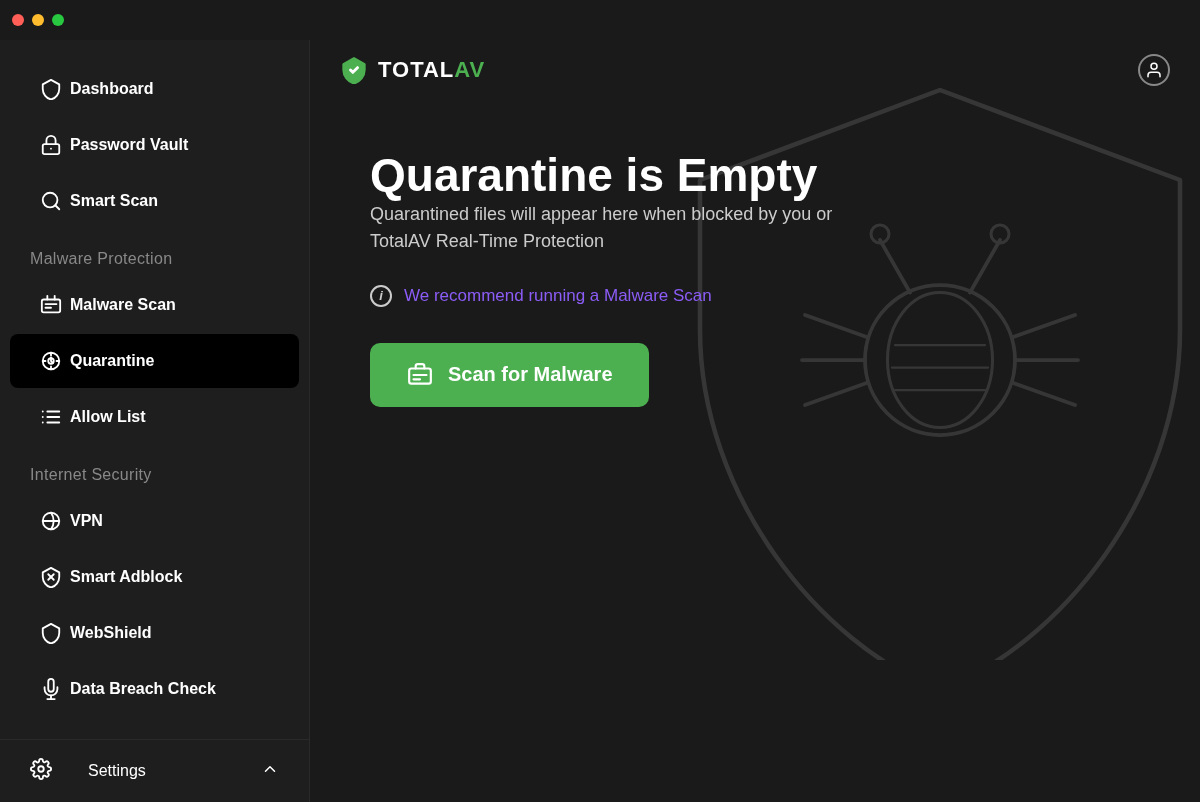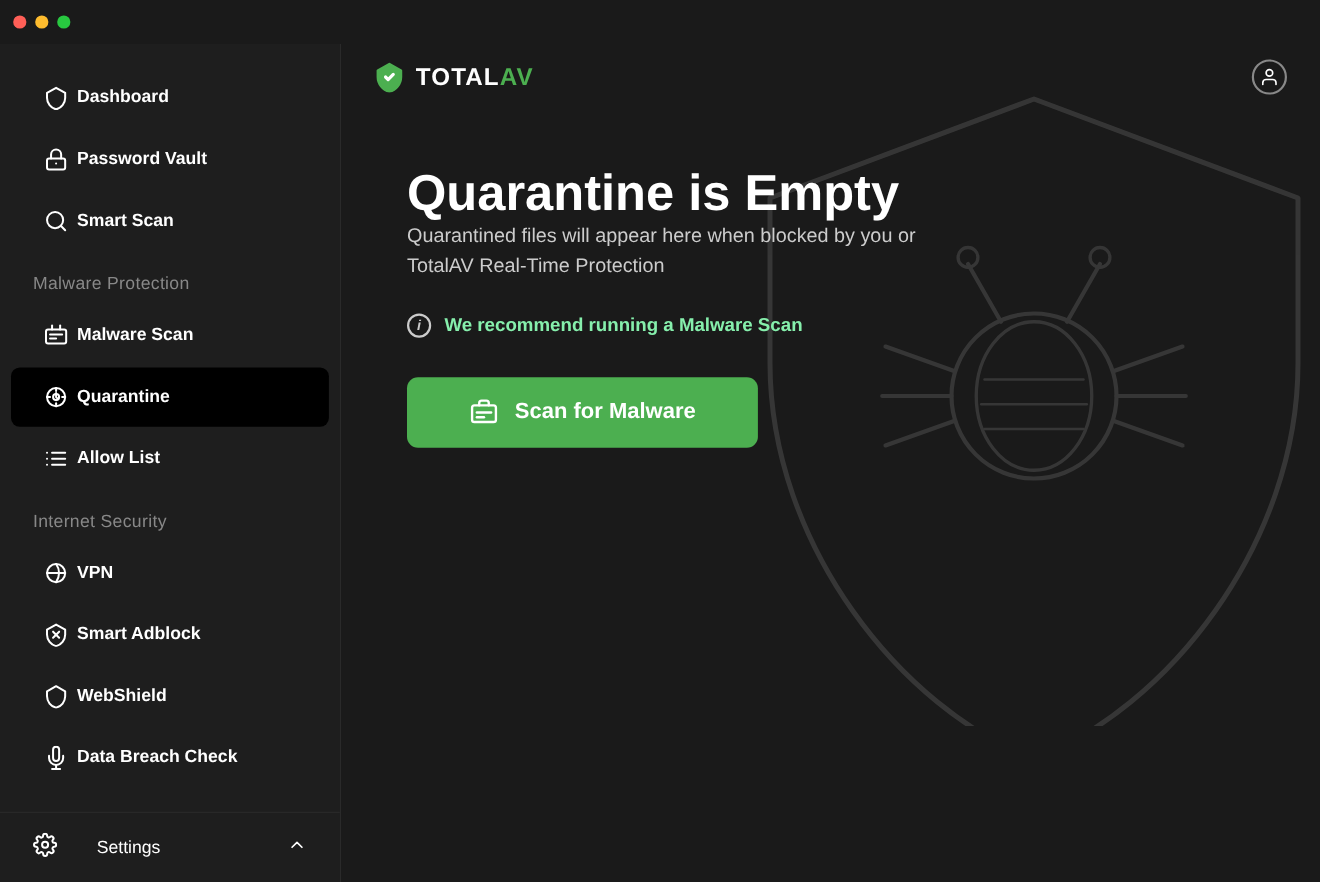--- a/index.html
+++ b/index.html
@@ -212,33 +212,33 @@
       justify-content: center;
       flex-shrink: 0;
       font-size: 13px;
       color: #cccccc;
       font-style: italic;
       font-weight: bold;
     }
 
     .recommendation-text {
       font-size: 17px;
-      color: #86efac;
-      font-weight: 700;
+      color: #8b5cf6;
+      font-weight: 400;
       text-align: right;
     }
 
     .scan-button {
       display: flex;
       align-items: center;
       gap: 14px;
       background: #4CAF50;
       border: none;
       border-radius: 10px;
-      padding: 18px 56px;
+      padding: 18px 36px;
       cursor: pointer;
       font-size: 20px;
       font-weight: 700;
       color: #ffffff;
       transition: background 0.15s;
       width: fit-content;
     }
 
     .scan-button-icon {
       width: 28px;

